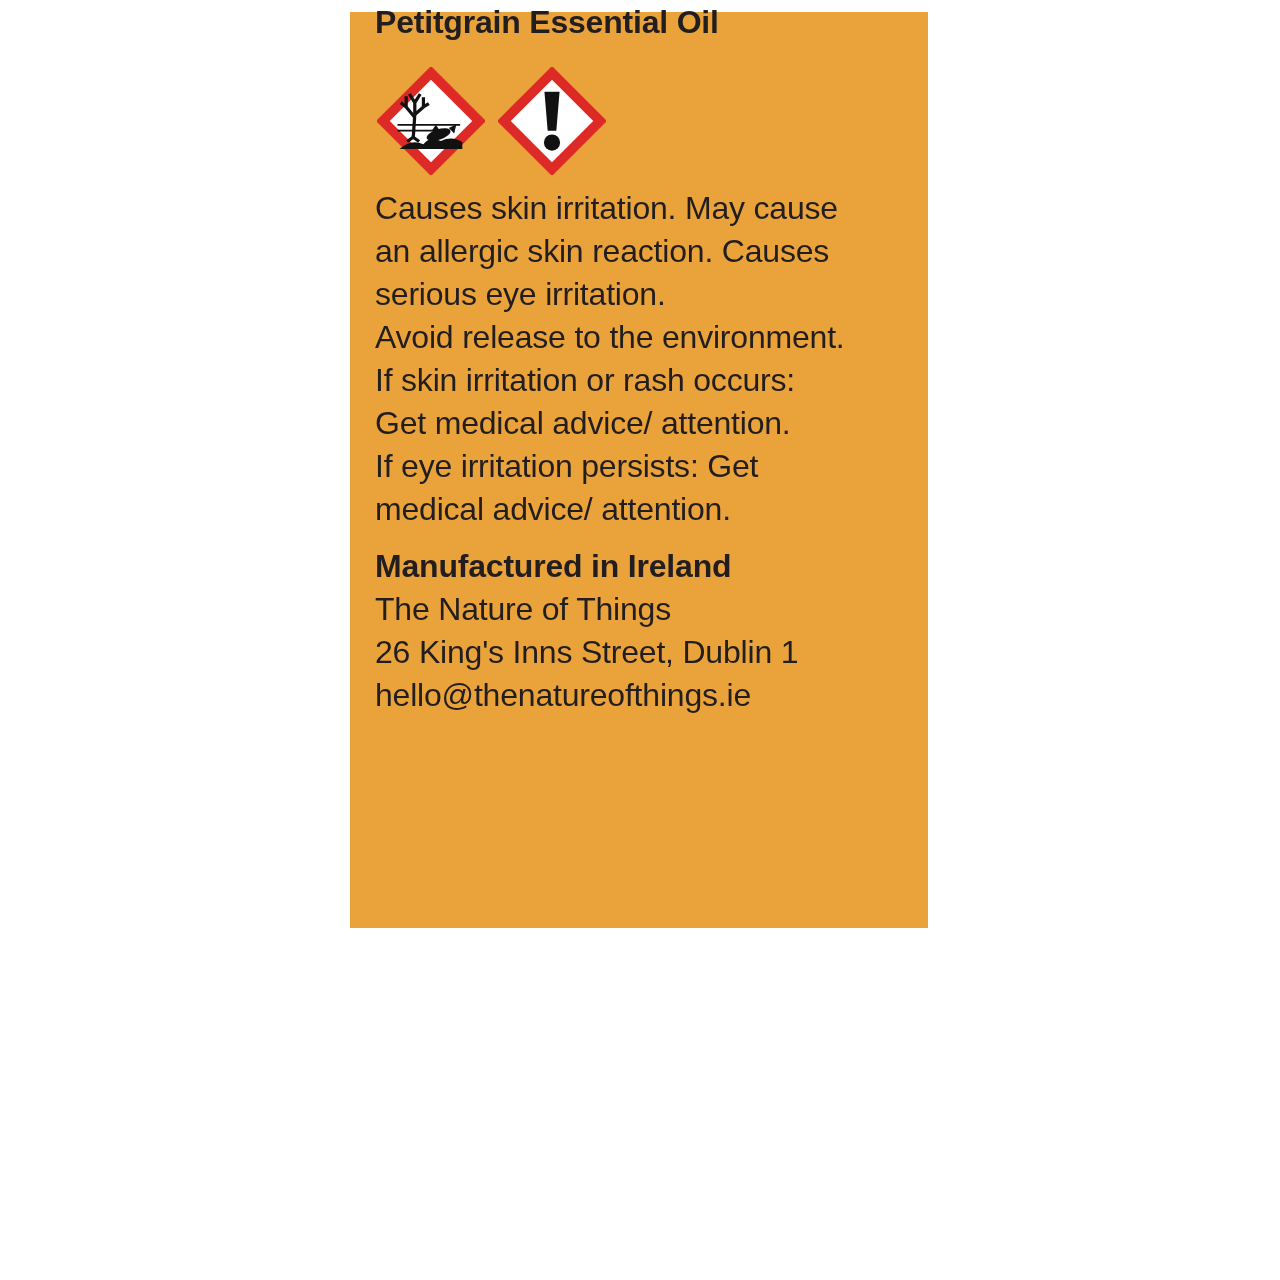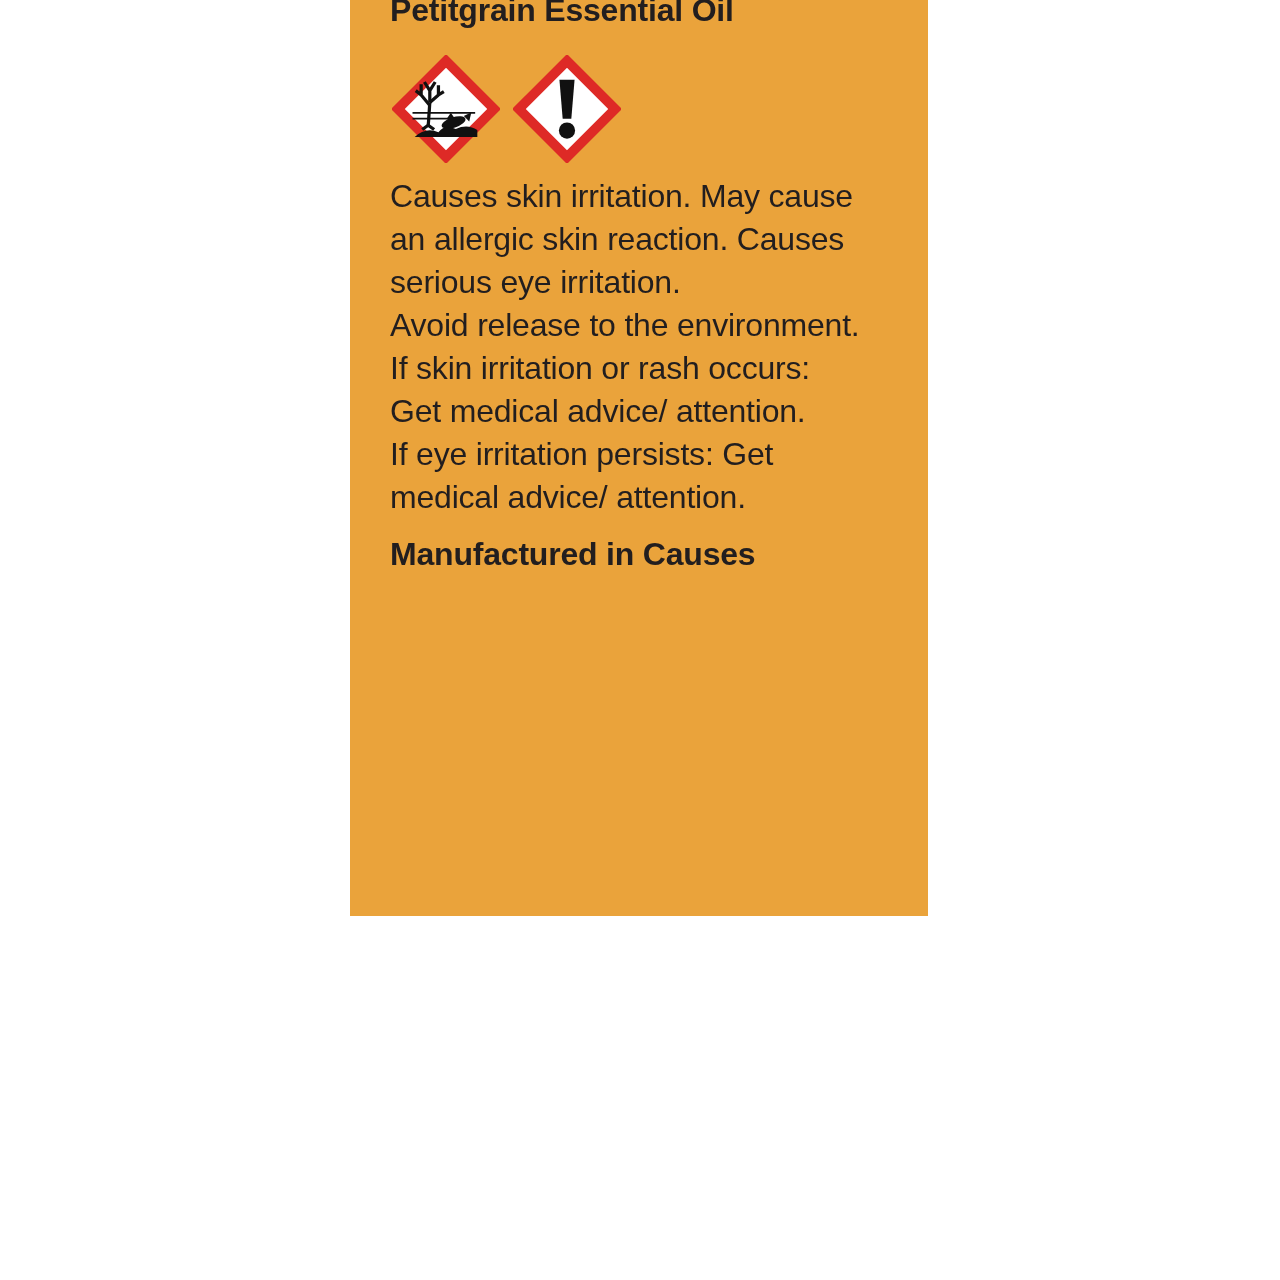--- a/index.html
+++ b/index.html
@@ -13,25 +13,25 @@
   }
   .stage {
     position: relative;
     width: 1280px;
     height: 1280px;
     background: #ffffff;
   }
   .label-panel {
     position: absolute;
     left: 350px;
-    top: 0;
+    top: 12px;
     width: 578px;
     height: 916px;
     box-sizing: border-box;
-    padding: 0 36px 0 40px;
+    padding: 0 36px 0 25px;
     background: var(--panel, #EAA33B);
     color: var(--ink, #221E1F);
   }
   .txt {
     font-size: 32px;
     line-height: 43px;
     letter-spacing: -0.2px;
     white-space: pre;
     color: var(--ink, #221E1F);
   }
@@ -99,17 +99,20 @@
 an allergic skin reaction. Causes
 serious eye irritation.
 Avoid release to the environment.
 If skin irritation or rash occurs:
 Get medical advice/ attention.
 If eye irritation persists: Get
 medical advice/ attention.</div>
     </div>
 
     <div class="mfg-block">
-      <div class="txt bold">Manufactured in Causes</div>
+      <div class="txt bold">Manufactured in Ireland</div>
+      <div class="txt">The Nature of Things
+26 King's Inns Street, Dublin 1
+hello@thenatureofthings.ie</div>
     </div>
 
   </div>
 </div>
 
 </body></html>

